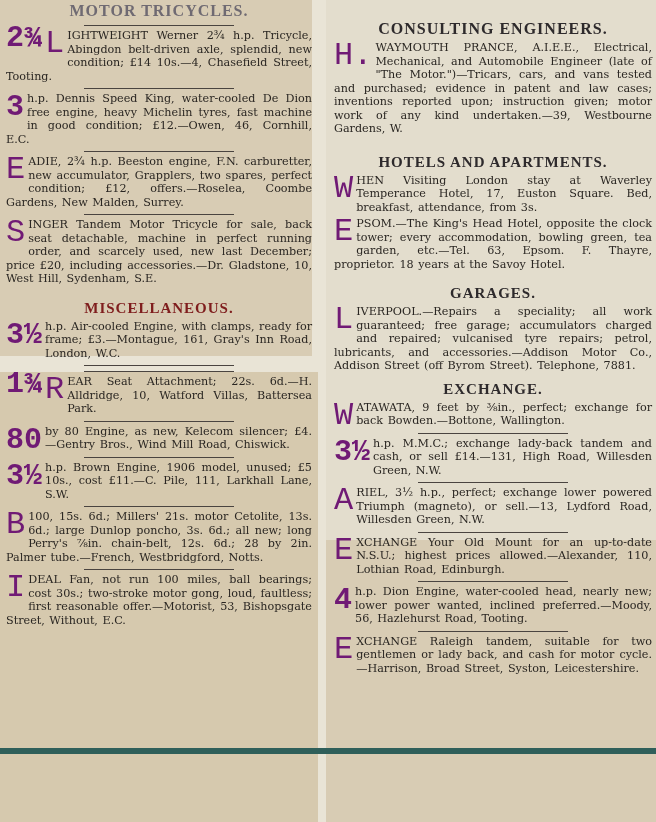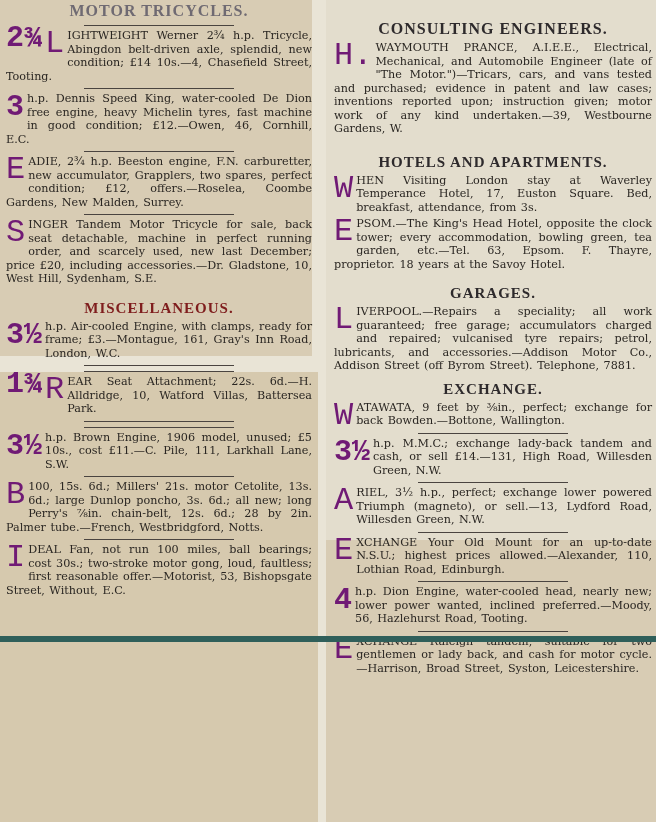--- a/index.html
+++ b/index.html
@@ -1,17 +1,17 @@
 <!DOCTYPE html>
 <html><head>
 <meta charset="utf-8">
 <style>
   html,body{margin:0;padding:0;}
   body{width:656px;height:822px;overflow:hidden;background:#e9e4d6;font-family:"DejaVu Serif","Liberation Serif",serif;color:#2a2622;}
-  .page{position:relative;width:656px;height:642px;}
+  .page{position:relative;width:656px;height:754px;}
   .clip{position:absolute;}
   .clip-a{left:0;top:0;width:312px;height:356px;background:#d8ccb4;}
   .clip-b{left:0;top:372px;width:318px;height:450px;background:#d6c9ae;}
   .clip-c{left:326px;top:0;width:330px;height:822px;background:#e3ddcd;}
   .clip-c2{left:326px;top:540px;width:330px;height:282px;background:#d8ccb4;}
   .bottom-bar{position:absolute;left:0;right:0;bottom:0;height:6px;background:#2f5f5a;}
   .content{position:absolute;padding:0 6px;}
   .left-content{left:0;top:0;width:306px;}
   .right-content{left:328px;top:0;width:318px;}
   h2{margin:0;text-align:center;font-family:"Liberation Serif","DejaVu Serif",serif;font-weight:700;letter-spacing:1px;color:#2e2a2c;}
@@ -72,20 +72,24 @@
     <div class="rule"></div>
     <div class="ad">
       <span class="drop drop-num">1¾</span>
     </div>
     <div class="rule"></div>
     <div class="ad">
       <span class="drop">R</span>
       <span>EAR Seat Attachment; 22s. 6d.—H. Alldridge, 10, Watford Villas, Battersea Park.</span>
     </div>
     <div class="rule"></div>
+    <div class="ad">
+      <span class="drop drop-num">80</span>
+      <span>by 80 Engine, as new, Kelecom silencer; £4.—Gentry Bros., Wind Mill Road, Chiswick.</span>
+    </div>
     <div class="rule"></div>
     <div class="ad">
       <span class="drop drop-num">3½</span>
       <span>h.p. Brown Engine, 1906 model, unused; £5 10s., cost £11.—C. Pile, 111, Larkhall Lane, S.W.</span>
     </div>
     <div class="rule"></div>
     <div class="ad">
       <span class="drop">B</span>
       <span>100, 15s. 6d.; Millers' 21s. motor Cetolite, 13s. 6d.; large Dunlop poncho, 3s. 6d.; all new; long Perry's ⅞in. chain-belt, 12s. 6d.; 28 by 2in. Palmer tube.—French, Westbridgford, Notts.</span>
     </div>

